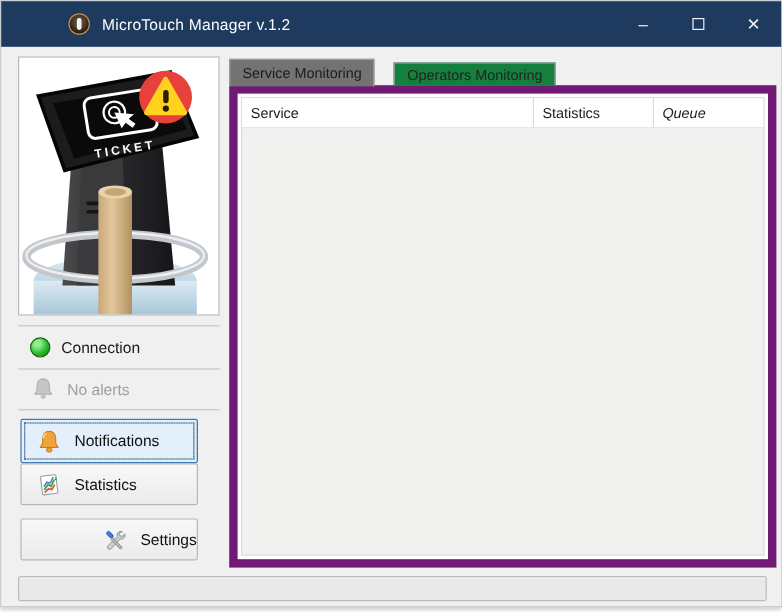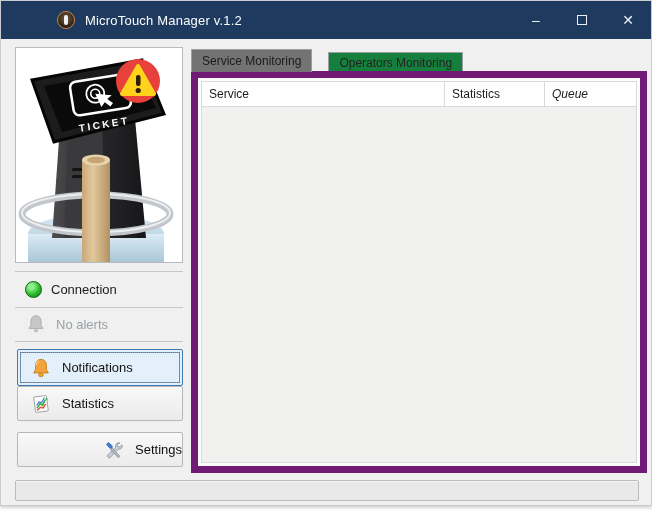--- a/index.html
+++ b/index.html
@@ -53,21 +53,21 @@
   .connection-row { top:277px; }
   .noalerts-row { top:312px; }
   .led {
     width:17px; height:17px; border-radius:50%;
     background:radial-gradient(circle at 35% 30%, #8df08d 0 18%, #2dbb2d 55%, #117a11 100%);
     border:1px solid #0d620d;
   }
   .status-label { font-size:13px; color:#1b1b1b; }
   .muted-label { font-size:13px; color:#9aa0a4; }
   .side-btn {
-    position:absolute; left:16px; width:166px;
+    position:absolute; left:16px; width:148px;
     background:linear-gradient(#f8f8f8,#ebebeb);
     border:1px solid #b4b8bc; border-radius:2px;
     display:flex; align-items:center; gap:10px;
     padding-left:12px; font-size:13px; color:#111; cursor:default;
   }
   .btn-notifications { top:348px; height:37px;
     background:#e3effb; border:1px solid #3f7cb5;
     box-shadow:inset 0 0 0 2px #e3effb, inset 0 0 0 3px rgba(60,90,120,.55);
   }
   .btn-notifications .focus-dots{

